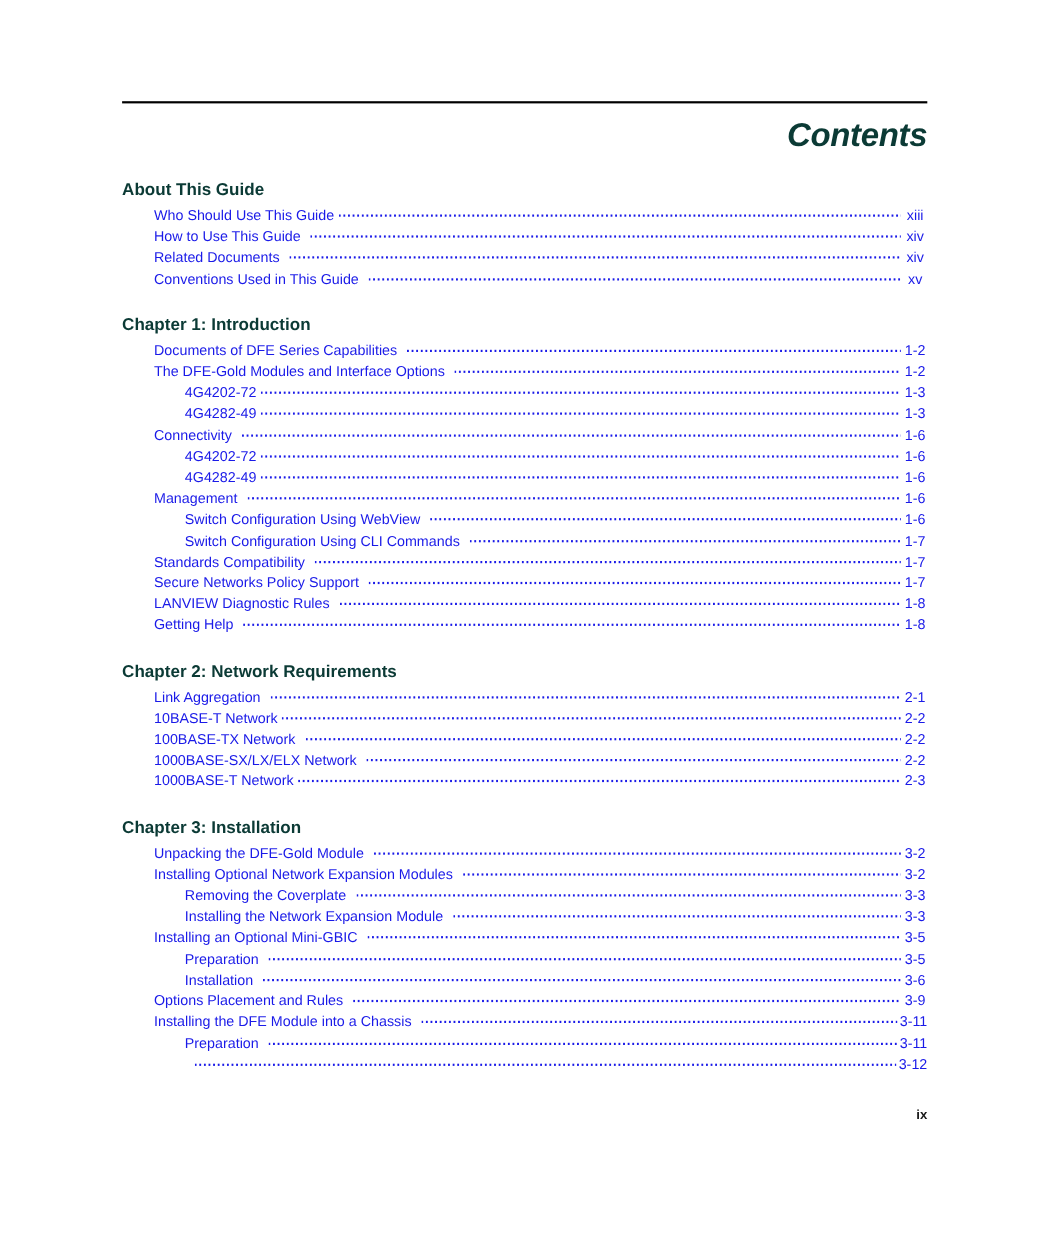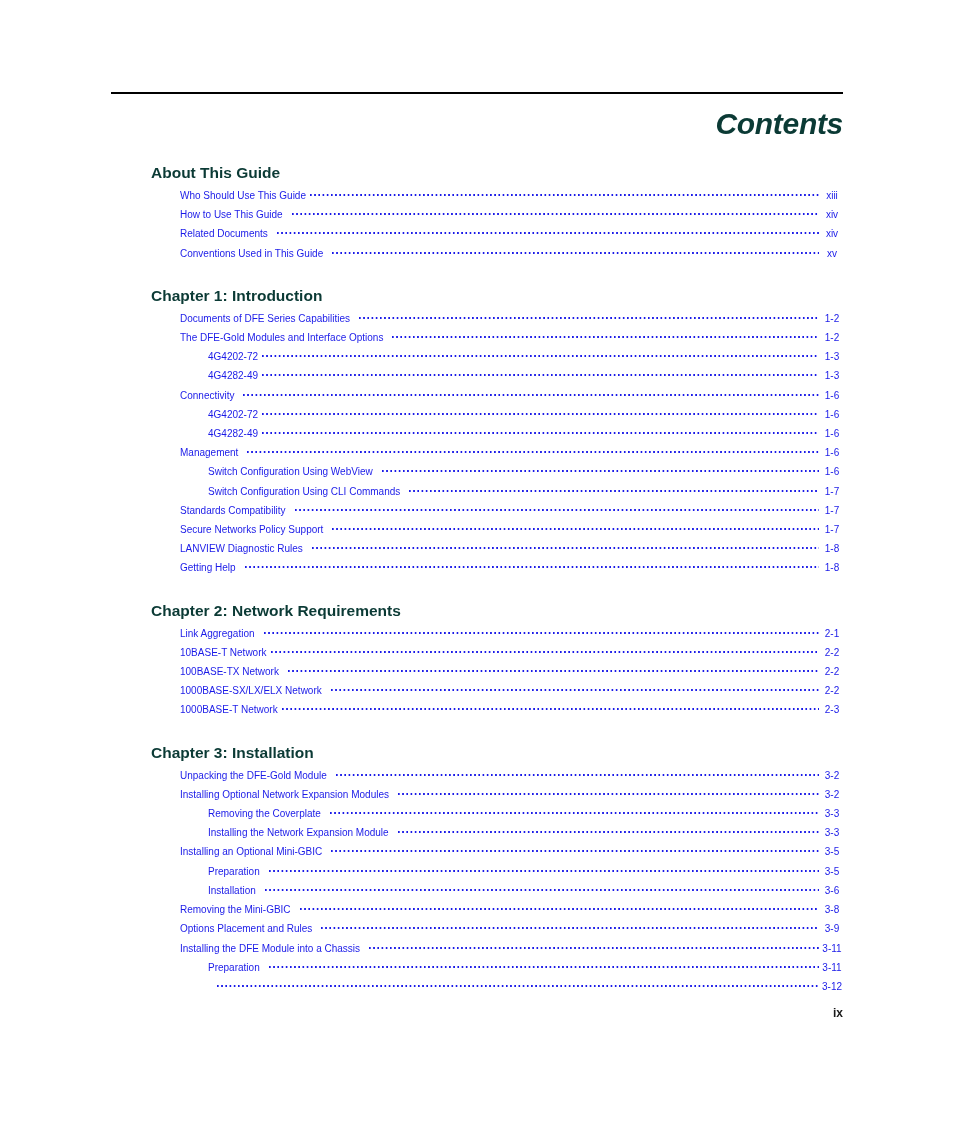--- a/index.html
+++ b/index.html
@@ -49,39 +49,38 @@
   
   .toc {
     position: absolute;
     left: 111px;
     top: 162px;
     width: 732px;
   }
 
   .section {
     margin-bottom: 0;
-    margin-left: 40px;
   }
   .section + .section {
     margin-top: 22px;
   }
 
   .section-heading {
     font-size: 15.5px;
     font-weight: bold;
     color: #0b3a35;
     line-height: 22px;
     margin: 0 0 2px 0;
     white-space: nowrap;
   }
 
   .entry {
     display: flex;
     align-items: baseline;
-    font-size: 10px;
+    font-size: 13px;
     color: #1a1ae8;
     line-height: 19.2px;
     white-space: nowrap;
   }
   .entry.level-1 { padding-left: 29px; }
   .entry.level-2 { padding-left: 57px; }
 
   .entry-label {
     flex: 0 0 auto;
   }
@@ -323,26 +322,20 @@
           <span class="entry-leader"></span>
           <span class="entry-page">3-5</span>
         </div>
         <div class="entry level-2">
           <span class="entry-label">Installation</span>
           <span class="entry-gap wide"></span>
           <span class="entry-leader"></span>
           <span class="entry-page">3-6</span>
         </div>
         <div class="entry level-1">
-          <span class="entry-label">Removing the Mini-GBIC</span>
-          <span class="entry-gap wide"></span>
-          <span class="entry-leader"></span>
-          <span class="entry-page">3-8</span>
-        </div>
-        <div class="entry level-1">
           <span class="entry-label">Options Placement and Rules</span>
           <span class="entry-gap wide"></span>
           <span class="entry-leader"></span>
           <span class="entry-page">3-9</span>
         </div>
         <div class="entry level-1">
           <span class="entry-label">Installing the DFE Module into a Chassis</span>
           <span class="entry-gap wide"></span>
           <span class="entry-leader"></span>
           <span class="entry-page">3-11</span>

